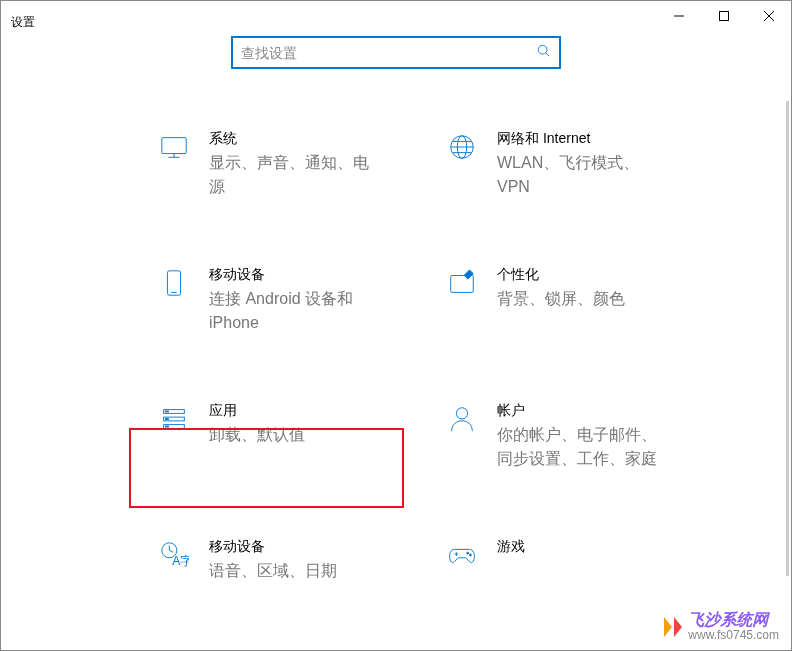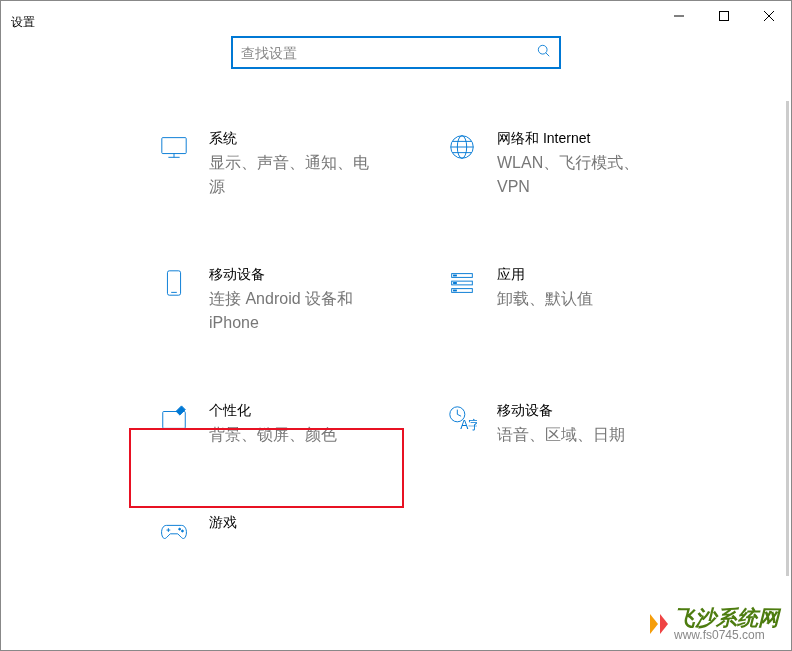--- a/index.html
+++ b/index.html
@@ -32,21 +32,21 @@
     .highlight-box { position: absolute; border: 2px solid #e81123; left: 128px; top: 427px; width: 275px; height: 80px; pointer-events: none; }
     
     .scrollbar { position: absolute; right: 2px; top: 100px; width: 3px; height: 475px; background: #ccc; }
     
     .watermark { position: absolute; right: 12px; bottom: 8px; display: flex; align-items: center; gap: 6px; }
     .wm-arrows { display: flex; gap: 2px; }
     .wm-arrow { width: 0; height: 0; border-top: 10px solid transparent; border-bottom: 10px solid transparent; }
     .wm-arrow.o { border-left: 8px solid #f59e0b; }
     .wm-arrow.r { border-left: 8px solid #ef4444; }
     .wm-text { display: flex; flex-direction: column; line-height: 1.1; }
-    .wm-main { font-size: 21px; font-weight: bold; font-style: italic; color: #4d7c0f; }
+    .wm-main { font-size: 16px; font-weight: bold; font-style: italic; color: #8b5cf6; }
     .wm-sub { font-size: 12px; color: #888; }
   </style>
 </head>
 <body>
 
 <div class="window">
   <div class="titlebar">
     <div class="title">设置</div>
     <div class="win-controls">
       <div class="win-btn">
@@ -123,47 +123,59 @@
         </div>
         <div class="item-text">
           <div class="item-title">移动设备</div>
           <div class="item-desc">连接 Android 设备和 iPhone</div>
         </div>
       </div>
 
       <div class="item">
         <div class="item-icon">
           <svg viewBox="0 0 32 32">
+              <rect x="4" y="8" width="24" height="18" rx="1"></rect>
+              <path d="M18 8 L24 2 L28 6 L22 12" fill="#0078d4" stroke="#0078d4"></path>
+            </svg>
+        </div>
+        <div class="item-text">
+          <div class="item-title">个性化</div>
+          <div class="item-desc">背景、锁屏、颜色</div>
+        </div>
+      </div>
+
+      <div class="item">
+        <div class="item-icon">
+          <svg viewBox="0 0 32 32">
               <rect x="5" y="6" width="22" height="4"></rect>
               <rect x="5" y="14" width="22" height="4"></rect>
               <rect x="5" y="22" width="22" height="4"></rect>
               <rect x="7" y="7.5" width="3" height="1" fill="#0078d4"></rect>
               <rect x="7" y="15.5" width="3" height="1" fill="#0078d4"></rect>
               <rect x="7" y="23.5" width="3" height="1" fill="#0078d4"></rect>
             </svg>
         </div>
         <div class="item-text">
           <div class="item-title">应用</div>
           <div class="item-desc">卸载、默认值</div>
         </div>
       </div>
 
       <div class="item">
         <div class="item-icon">
           <svg viewBox="0 0 32 32">
-              <rect x="4" y="8" width="24" height="18" rx="1"></rect>
-              <path d="M18 8 L24 2 L28 6 L22 12" fill="#0078d4" stroke="#0078d4"></path>
-            </svg>
-        </div>
-        <div class="item-text">
-          <div class="item-title">个性化</div>
-          <div class="item-desc">背景、锁屏、颜色</div>
-        </div>
-      </div>
-
+              <circle cx="16" cy="10" r="6"></circle>
+              <path d="M5 29 C5 21 11 18 16 18 C21 18 27 21 27 29"></path>
+            </svg>
+        </div>
+        <div class="item-text">
+          <div class="item-title">帐户</div>
+          <div class="item-desc">你的帐户、电子邮件、同步设置、工作、家庭</div>
+        </div>
+      </div>
 
       <div class="item">
         <div class="item-icon">
           <svg viewBox="0 0 32 32">
               <circle cx="11" cy="11" r="8"></circle>
               <line x1="11" y1="6" x2="11" y2="11"></line>
               <line x1="11" y1="11" x2="15" y2="13"></line>
               <text x="14" y="27" font-size="13" fill="#0078d4" stroke="none" font-family="sans-serif">A字</text>
             </svg>
         </div>

